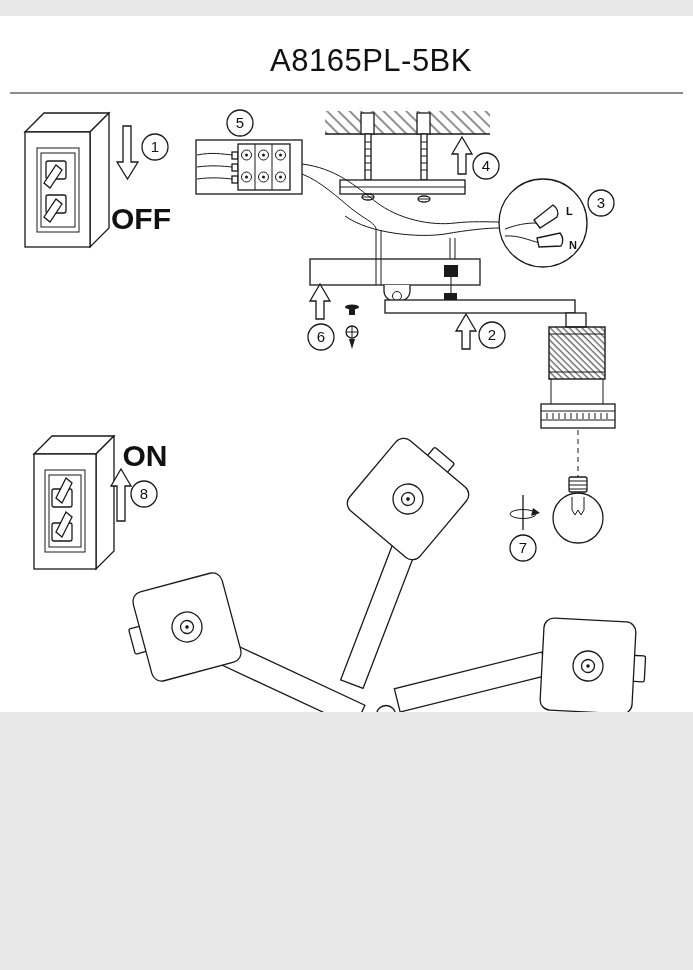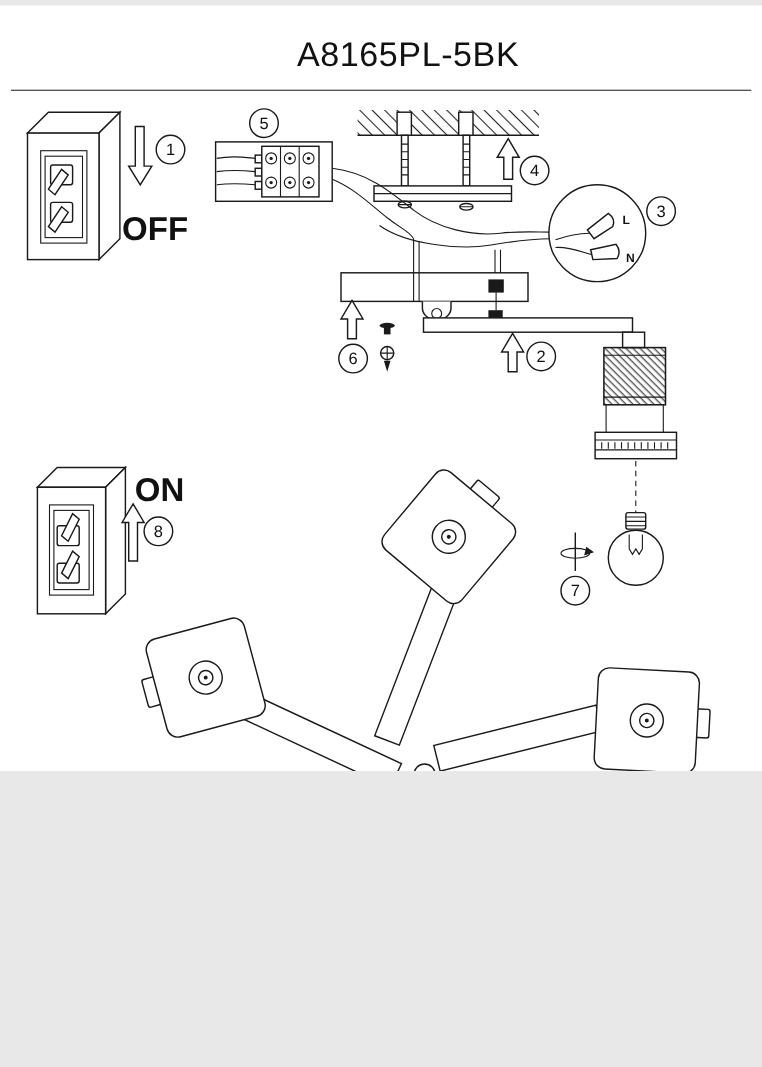--- a/index.html
+++ b/index.html
@@ -1,16 +1,16 @@
 <!DOCTYPE html>
 <html><head>
 <meta charset="utf-8">
 <style>
   html,body{margin:0;padding:0;background:#e8e8e8;}
-  .page{width:693px;height:696px;background:#ffffff;position:relative;margin:5px auto;
+  .page{width:693px;height:696px;background:#ffffff;position:relative;margin:16px auto;
         font-family:"Liberation Sans",sans-serif;overflow:hidden;}
   svg text{font-family:"Liberation Sans",sans-serif;fill:#111;}
   .title-t{font-size:31px;letter-spacing:.5px;text-anchor:middle;}
   .sw-label{font-size:30px;font-weight:bold;text-anchor:middle;}
   .badge-num{font-size:15px;text-anchor:middle;}
   .wire-lbl{font-size:11px;font-weight:bold;}
   .ln{fill:none;stroke:#1a1a1a;stroke-width:1.3;}
   .thin{fill:none;stroke:#1a1a1a;stroke-width:1;}
   .fw{fill:#ffffff;stroke:#1a1a1a;stroke-width:1.3;}
   .blk{fill:#1a1a1a;stroke:none;}

